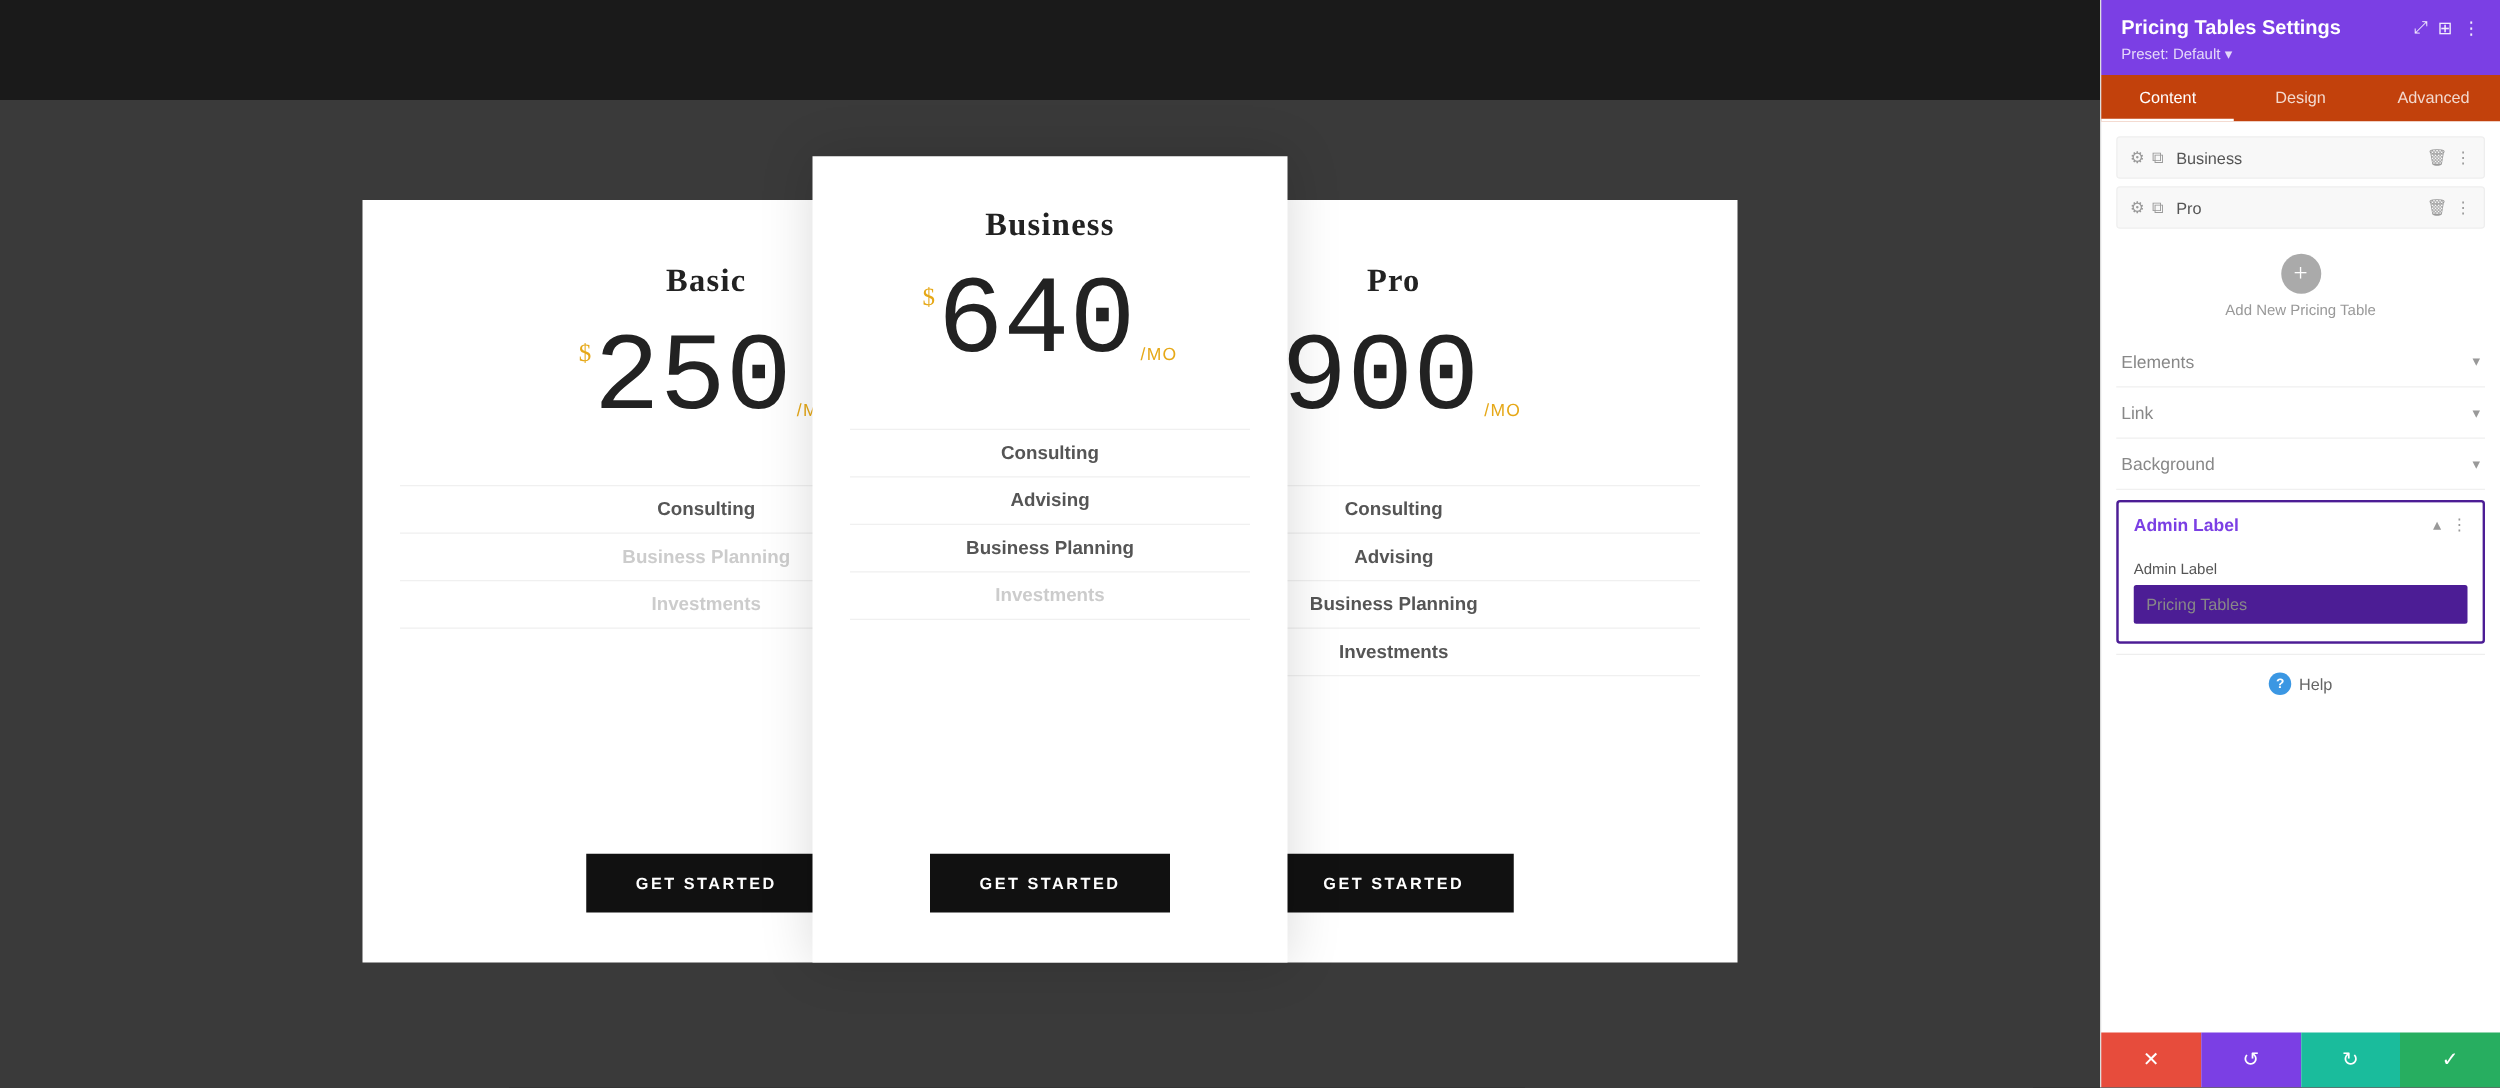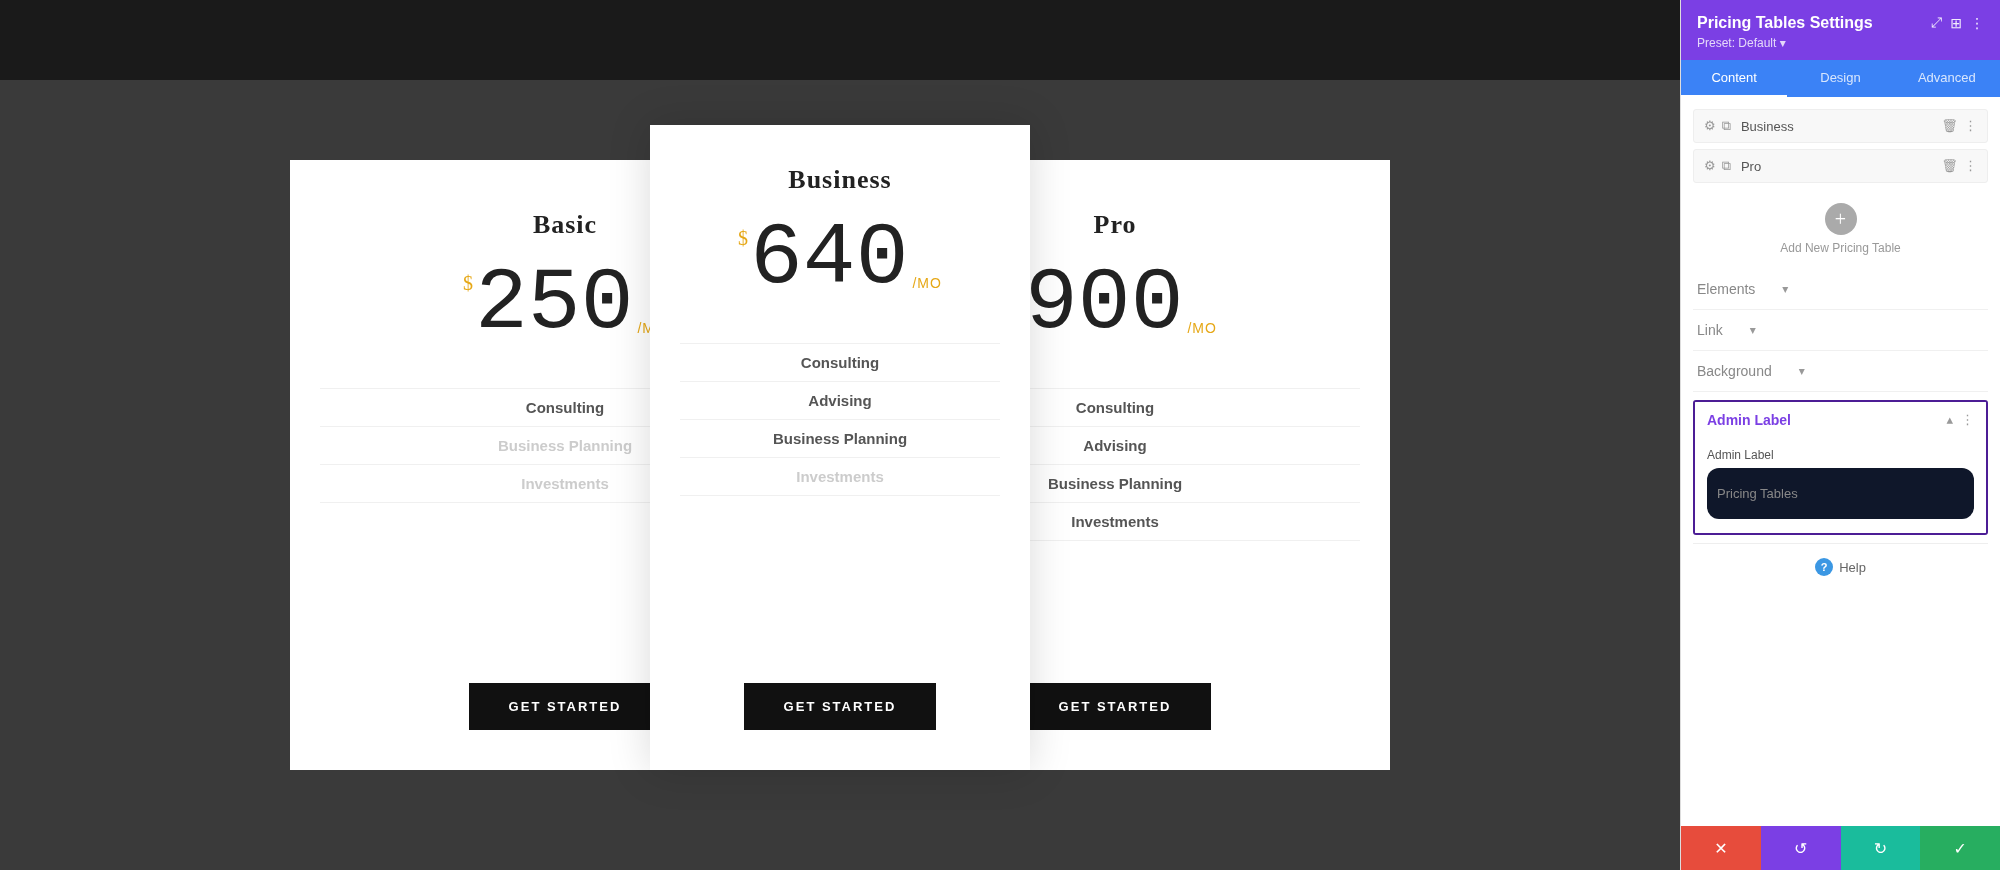--- a/index.html
+++ b/index.html
@@ -203,21 +203,21 @@
 
     .sidebar-preset {
       font-size: 12px;
       color: rgba(255,255,255,0.8);
       margin-top: 4px;
       font-family: Arial, sans-serif;
     }
 
     .sidebar-tabs {
       display: flex;
-      background: #3b82f6;
+      background: #c2410c;
     }
 
     .sidebar-tab {
       flex: 1;
       padding: 10px;
       text-align: center;
       font-size: 13px;
       font-family: Arial, sans-serif;
       color: rgba(255,255,255,0.8);
       cursor: pointer;
@@ -292,25 +292,24 @@
 
     .add-label {
       font-size: 12px;
       color: #999;
       font-family: Arial, sans-serif;
     }
 
     .section-row {
       display: flex;
       align-items: center;
-      justify-content: flex-start;
+      justify-content: space-between;
       padding: 12px 4px;
       border-bottom: 1px solid #f0f0f0;
       cursor: pointer;
-      gap: 27px;
     }
 
     .section-label {
       font-size: 14px;
       color: #888;
       font-family: Arial, sans-serif;
     }
 
     .chevron {
       color: #999;
@@ -354,27 +353,27 @@
 
     .admin-label-field-label {
       font-size: 12px;
       color: #555;
       font-family: Arial, sans-serif;
       margin-bottom: 6px;
     }
 
     .admin-label-input {
       width: 100%;
-      background: #0f172a;
+      background: #4c1d95;
       border: none;
-      padding: 18px 10px;
+      padding: 8px 10px;
       font-size: 13px;
       font-family: Arial, sans-serif;
       color: #888;
-      border-radius: 12px;
+      border-radius: 2px;
     }
 
     .help-row {
       display: flex;
       align-items: center;
       justify-content: center;
       padding: 14px;
       gap: 6px;
       border-top: 1px solid #eee;
     }

